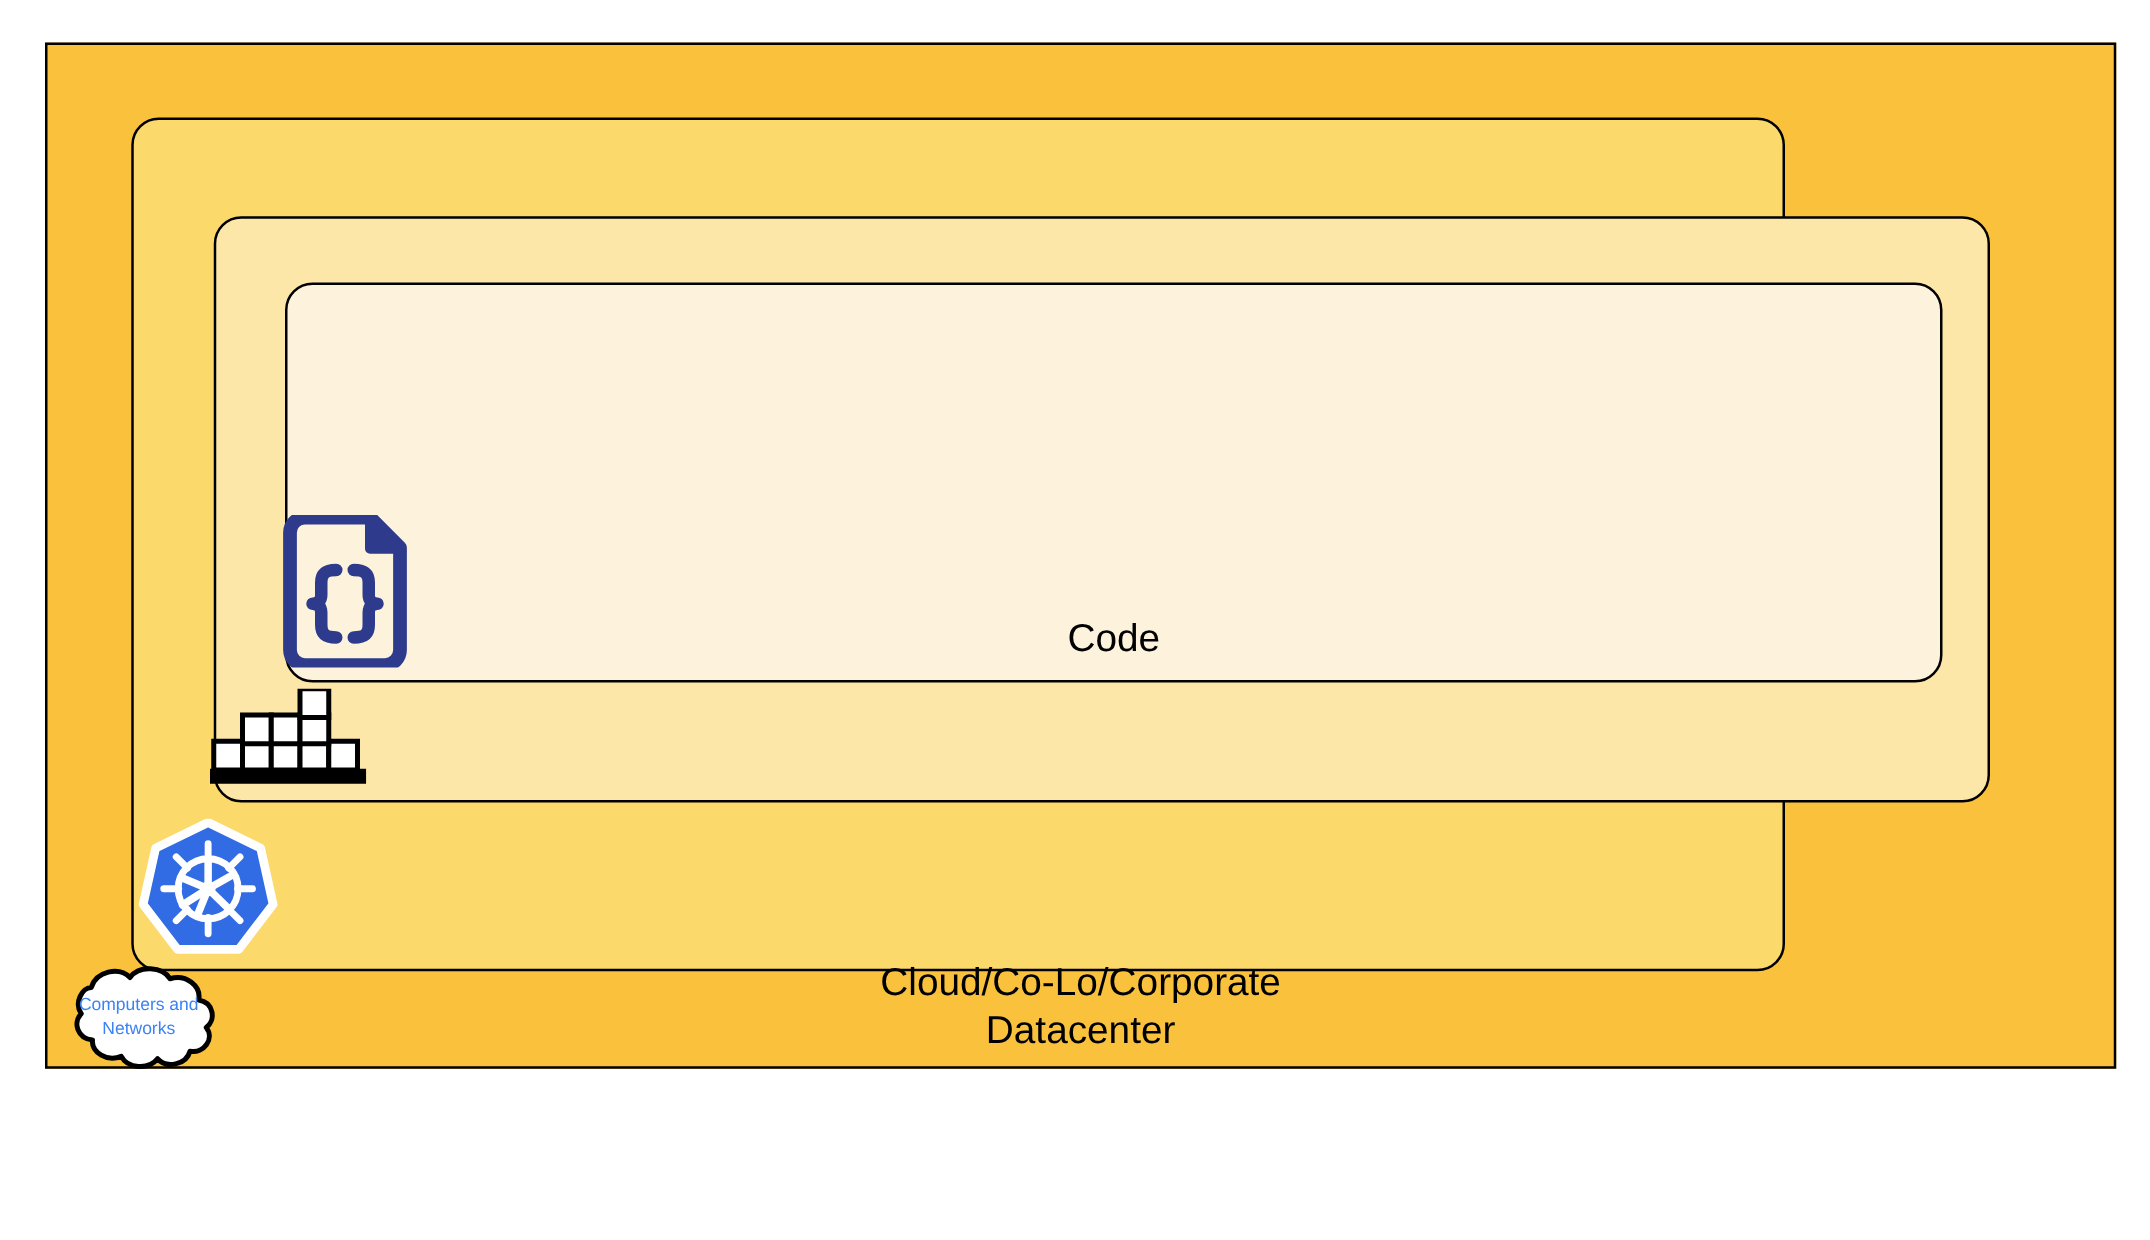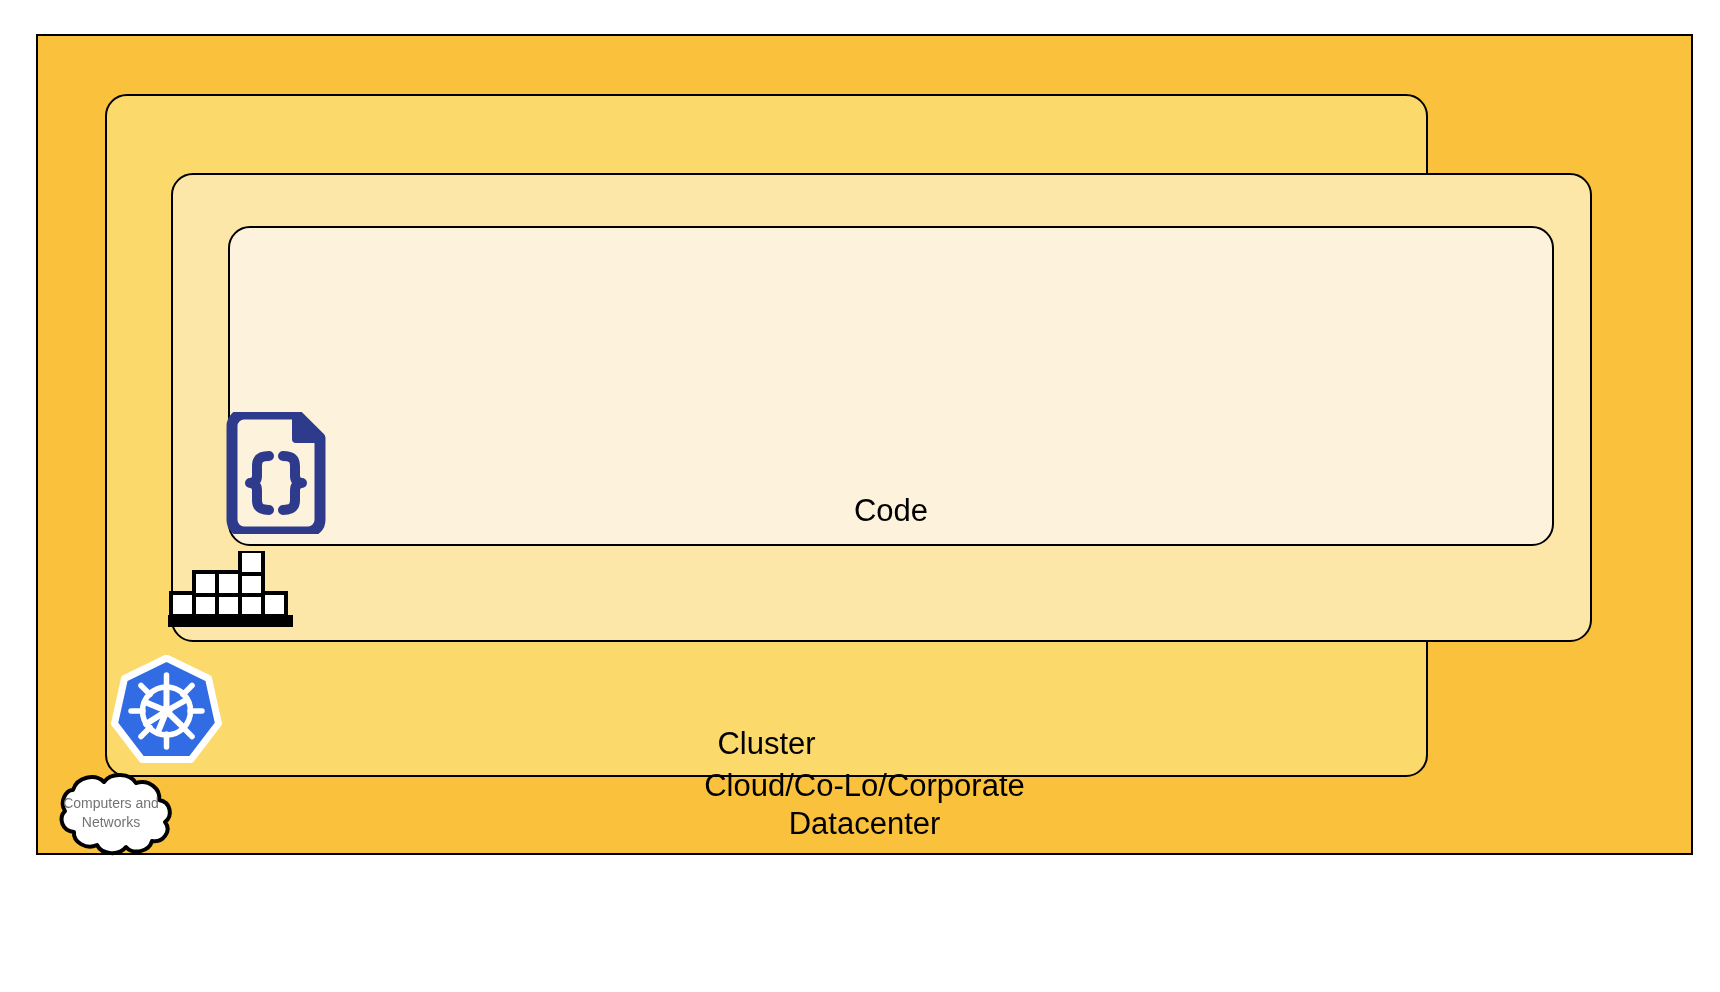--- a/index.html
+++ b/index.html
@@ -135,21 +135,21 @@
   }
 
   .cloud-text {
     position: absolute;
     left: 0;
     top: 22px;
     width: 160px;
     text-align: center;
     font-size: 14px;
     line-height: 19px;
-    color: #737373;
+    color: #3b82f6;
     font-family: "Liberation Sans", sans-serif;
     white-space: pre-line;
     pointer-events: none;
   }
 </style>
 </head>
 <body>
 
 <div id="stage">
 
@@ -158,21 +158,20 @@
     <div class="layer layer-cluster" style="left:67px; top:58px;">
 
       <div class="layer layer-container" style="left:64px; top:77px;">
 
         <div class="layer layer-code" style="left:55px; top:51px;">
           <div class="layer-label label-code">Code</div>
         </div>
 
       </div>
 
-      <div class="layer-label label-cluster">Cluster</div>
     </div>
 
     <div class="layer-label label-datacenter">Cloud/Co-Lo/Corporate
 Datacenter</div>
   </div>
 
   <div class="icon-wrap icon-code">
     <svg viewBox="0 0 106 122" width="106" height="122" xmlns="http://www.w3.org/2000/svg">
       <path d="M10 14 a12 12 0 0 1 12 -12 h52 l24 24 v82 a12 12 0 0 1 -12 12 h-64 a12 12 0 0 1 -12 -12 z" fill="none" stroke="#2E3B8C" stroke-width="11" stroke-linejoin="round"></path>
       <path d="M74 3 l24 24 h-24 z" fill="#2E3B8C" stroke="#2E3B8C" stroke-width="8" stroke-linejoin="round"></path>

